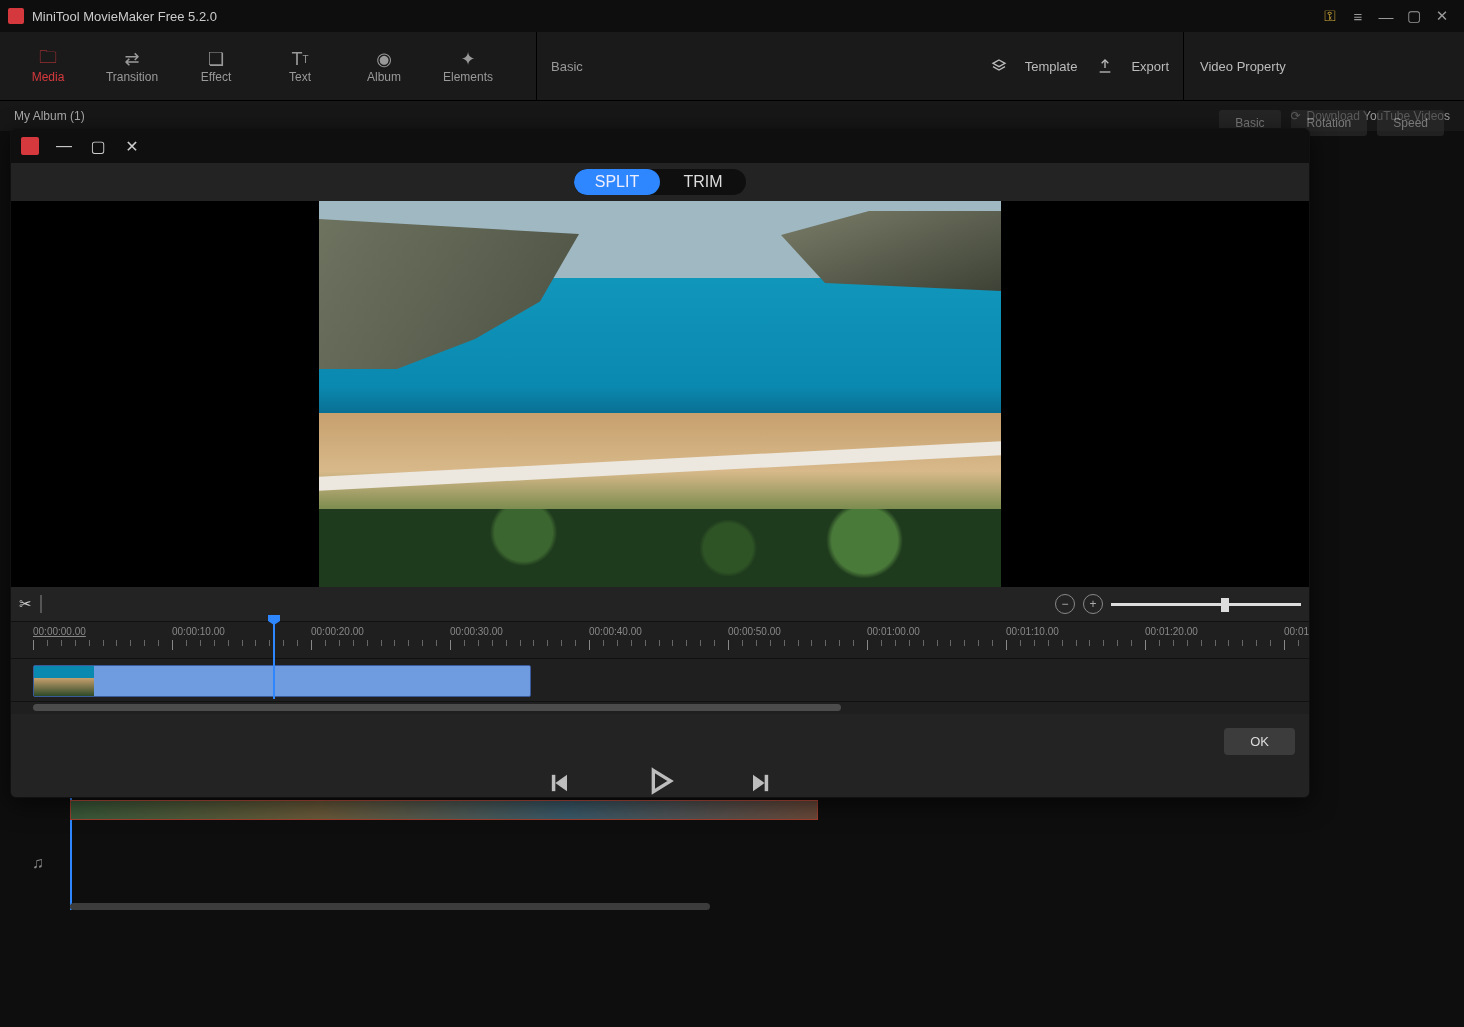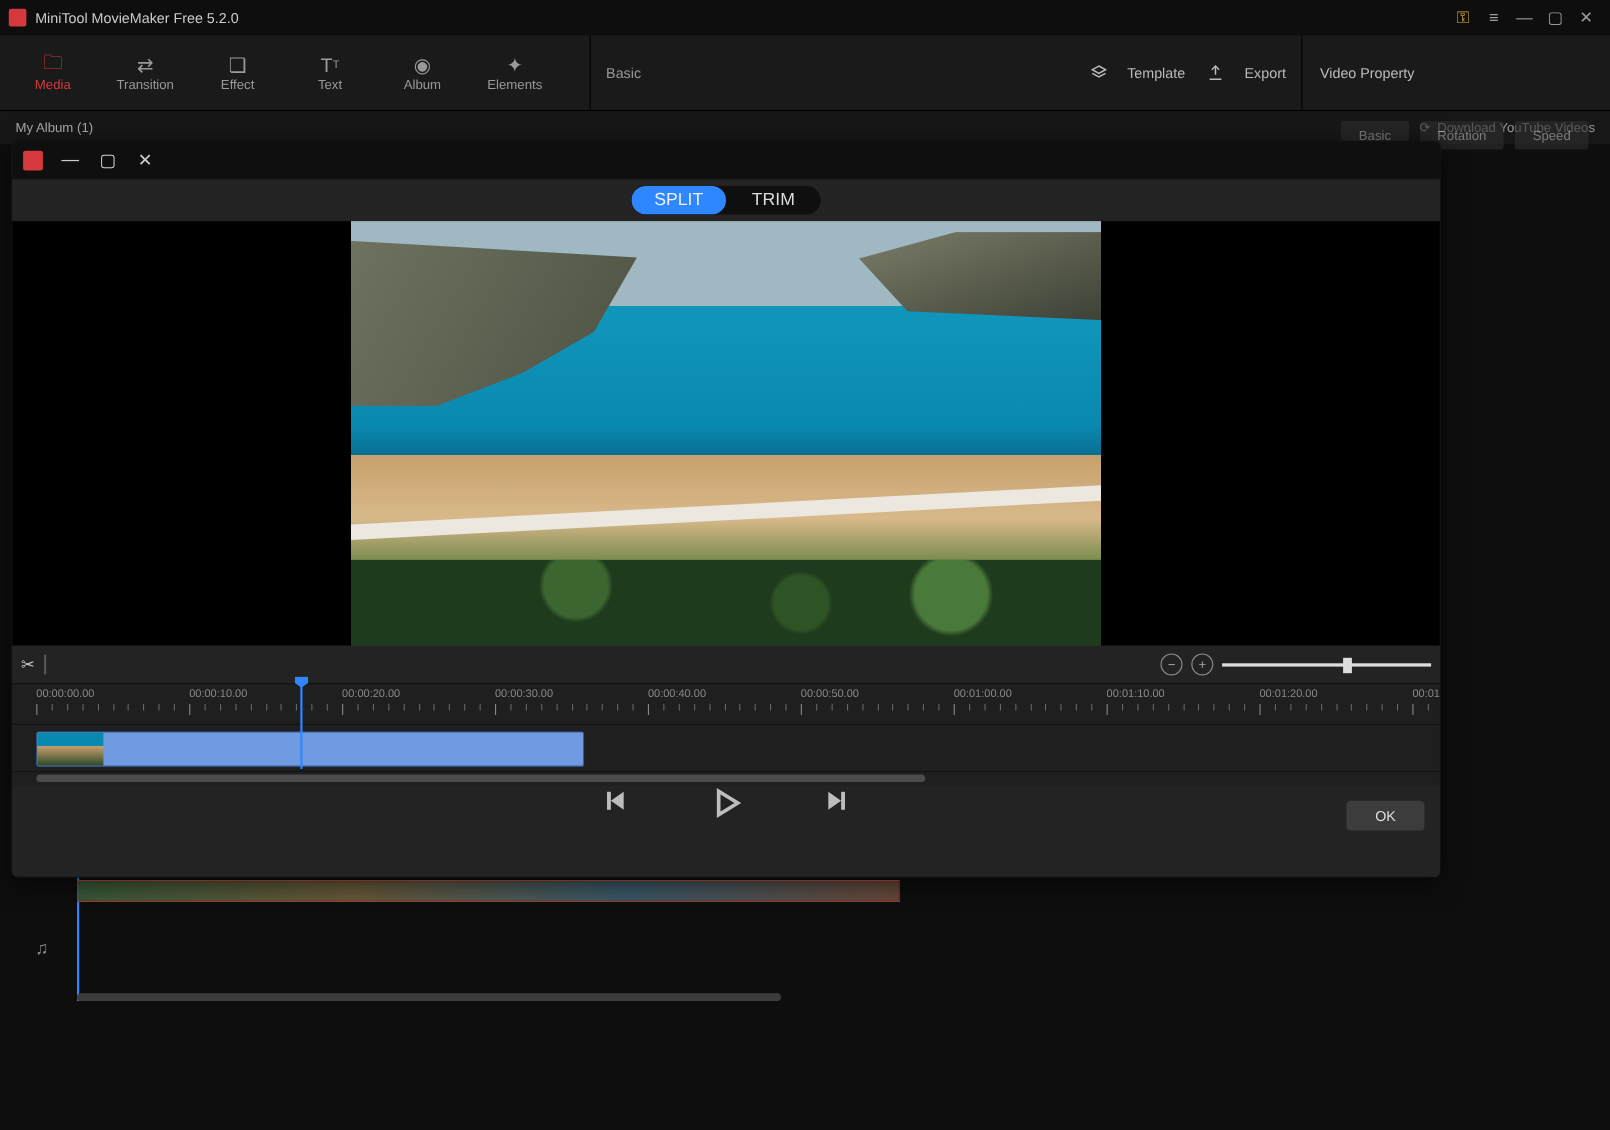--- a/index.html
+++ b/index.html
@@ -51,21 +51,21 @@
 .rlabel{position:absolute;top:4px}
 .tick{position:absolute;top:18px;width:1px;height:6px;background:#666}
 .tick.big{height:10px;background:#888}
 .m-clip-row{height:42px;background:#1f1f1f;position:relative;border-top:1px solid #111;border-bottom:1px solid #111}
 .clip{position:absolute;left:22px;top:6px;width:496px;height:30px;background:#6f9be0;border:1px solid #3a5a9a;border-radius:2px;display:flex}
 .clip .thumb{width:60px;height:100%;background:linear-gradient(#0a89b0 40%,#c7a06e 40%,#2e4a28 100%)}
 .playhead{position:absolute;top:0;left:262px;width:2px;height:78px;background:#2f87ff;z-index:5}
 .playhead::before{content:"";position:absolute;top:-6px;left:-5px;width:12px;height:10px;background:#2f87ff;clip-path:polygon(0 0,100% 0,100% 60%,50% 100%,0 60%)}
 .m-scroll{height:12px;background:#1f1f1f;position:relative}
 .hscroll{position:absolute;left:22px;top:2px;width:808px;height:7px;background:#4c4c4c;border-radius:4px}
-.m-controls{flex:1;background:#232323;display:flex;align-items:flex-start;justify-content:center;gap:70px;position:relative}
+.m-controls{flex:1;background:#232323;display:flex;align-items:flex-end;justify-content:center;gap:70px;position:relative}
 .pbtn{color:#bdbdbd;font-size:26px;cursor:pointer}
 .okbtn{position:absolute;right:14px;top:14px;background:#3c3c3c;color:#ddd;padding:6px 26px;border-radius:4px;cursor:pointer;font-size:13px}
 
 .bg-timeline{position:absolute;left:10px;right:10px;top:800px;height:110px}
 .bg-clip{position:absolute;left:60px;top:0;width:746px;height:18px;background:linear-gradient(90deg,#3a5a3a,#6a5a3a,#3a5a6a,#6a4a3a);border:1px solid #a04030;border-top:1px solid #c05040}
 .audio-ico{position:absolute;left:22px;top:54px;color:#888;font-size:16px}
 .bg-play{position:absolute;left:60px;top:-210px;width:2px;height:320px;background:#2f87ff}
 .bg-hscroll{position:absolute;left:60px;bottom:0;width:640px;height:7px;background:#3c3c3c;border-radius:4px}
 svg{display:block}
 </style>
@@ -189,21 +189,21 @@
       <div class="zbtn">+</div>
       <div class="track">
         <div class="thumb"></div>
       </div>
     </div>
   </div>
 
   <div style="position:relative">
     <div class="playhead"></div>
     <div class="m-ruler" id="ruler">
-        <div class="rlabel" style="left: 22px;">00:00:00.00</div>
+        <div class="rlabel" style="left: 22px; text-decoration: underline;">00:00:00.00</div>
         <div class="tick big" style="left: 22px;"></div>
         <div class="tick" style="left: 35.9px;"></div>
         <div class="tick" style="left: 49.8px;"></div>
         <div class="tick" style="left: 63.7px;"></div>
         <div class="tick" style="left: 77.6px;"></div>
         <div class="tick" style="left: 91.5px;"></div>
         <div class="tick" style="left: 105.4px;"></div>
         <div class="tick" style="left: 119.3px;"></div>
         <div class="tick" style="left: 133.2px;"></div>
         <div class="tick" style="left: 147.1px;"></div>

